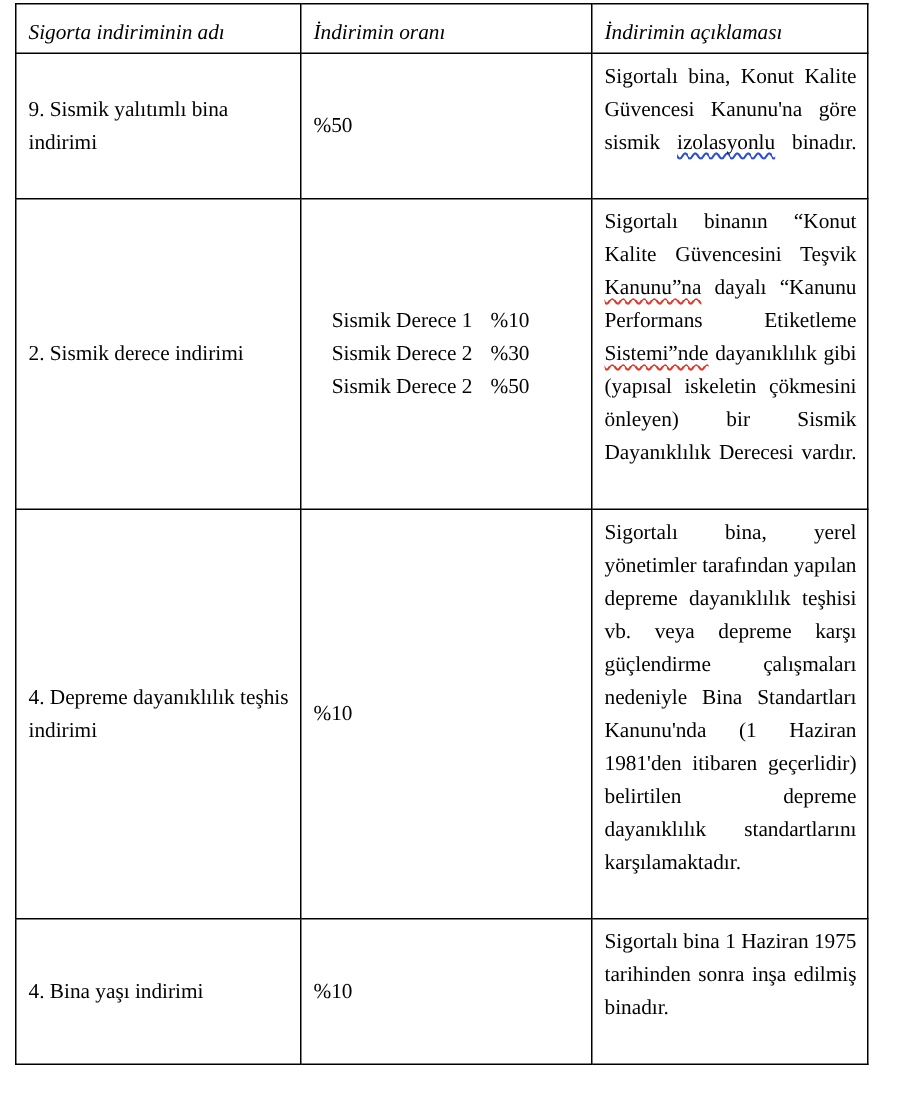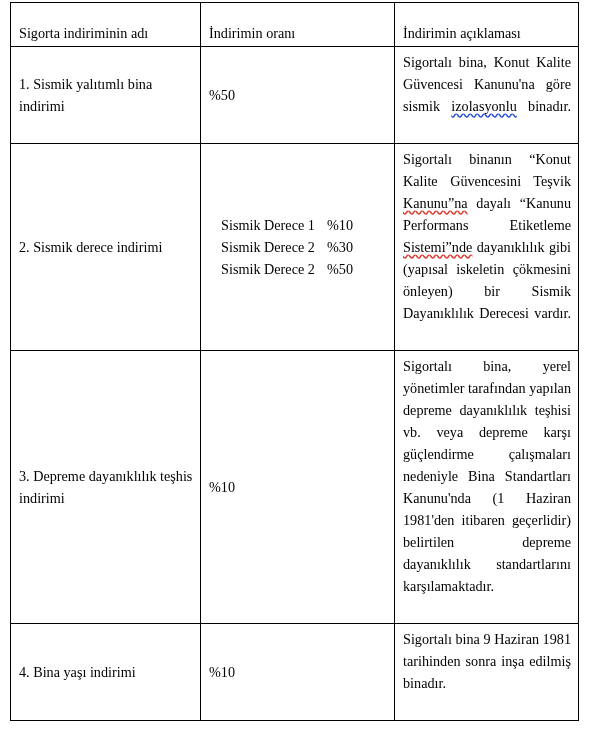--- a/index.html
+++ b/index.html
@@ -39,23 +39,24 @@
     text-align: left;
   }
 
   col.c1 { width: 190px; }
   col.c2 { width: 194px; }
   col.c3 { width: 184px; }
 
   
   table.discount-table thead td {
     vertical-align: middle;
-    padding-top: 20px;
+    padding-top: 9px;
     padding-bottom: 3px;
     line-height: 20px;
+    font-style: italic;
   }
 
   
   td.name-cell {
     text-align: justify;
     text-justify: inter-word;
     hyphens: none;
   }
   td.name-cell .name-text {
     display: block;
@@ -125,21 +126,21 @@
       <tr>
         <td>Sigorta indiriminin adı</td>
         <td>İndirimin oranı</td>
         <td>İndirimin açıklaması</td>
       </tr>
     </thead>
     <tbody>
 
       <tr>
         <td class="name-cell">
-          <span class="name-text">1.  Sismik yalıtımlı bina indirimi</span>
+          <span class="name-text">9.  Sismik yalıtımlı bina indirimi</span>
         </td>
         <td class="rate-cell">
           <span class="rate-plain">%50</span>
         </td>
         <td class="desc-cell">
           <span class="desc-text"><span>Sigortalı bina, Konut Kalite Güvencesi Kanunu'na göre sismik </span><span class="squiggle-blue">izolasyonlu</span><span> binadır.</span></span>
         </td>
       </tr>
 
       <tr>
@@ -153,37 +154,37 @@
             <span class="grade-row"><span class="grade-label">Sismik Derece 2</span><span class="grade-value">%50</span></span>
           </span>
         </td>
         <td class="desc-cell">
           <span class="desc-text"><span>Sigortalı binanın “Konut Kalite Güvencesini Teşvik </span><span class="squiggle-red">Kanunu”na</span><span> dayalı “Kanunu Performans Etiketleme </span><span class="squiggle-red">Sistemi”nde</span><span> dayanıklılık gibi (yapısal iskeletin çökmesini önleyen) bir Sismik Dayanıklılık Derecesi vardır.</span></span>
         </td>
       </tr>
 
       <tr>
         <td class="name-cell">
-          <span class="name-text">3.   Depreme dayanıklılık teşhis indirimi</span>
+          <span class="name-text">4.   Depreme dayanıklılık teşhis indirimi</span>
         </td>
         <td class="rate-cell">
           <span class="rate-plain">%10</span>
         </td>
         <td class="desc-cell">
           <span class="desc-text">Sigortalı bina, yerel yönetimler tarafından yapılan depreme dayanıklılık teşhisi vb. veya depreme karşı güçlendirme çalışmaları nedeniyle Bina Standartları Kanunu'nda (1 Haziran 1981'den itibaren geçerlidir) belirtilen depreme dayanıklılık standartlarını karşılamaktadır.</span>
         </td>
       </tr>
 
       <tr>
         <td class="name-cell">
           <span class="name-text">4. Bina yaşı indirimi</span>
         </td>
         <td class="rate-cell">
           <span class="rate-plain">%10</span>
         </td>
         <td class="desc-cell">
-          <span class="desc-text">Sigortalı bina 9 Haziran 1981 tarihinden sonra inşa edilmiş binadır.</span>
+          <span class="desc-text">Sigortalı bina 1 Haziran 1975 tarihinden sonra inşa edilmiş binadır.</span>
         </td>
       </tr>
 
     </tbody>
   </table>
 </div>
 
 </body></html>

